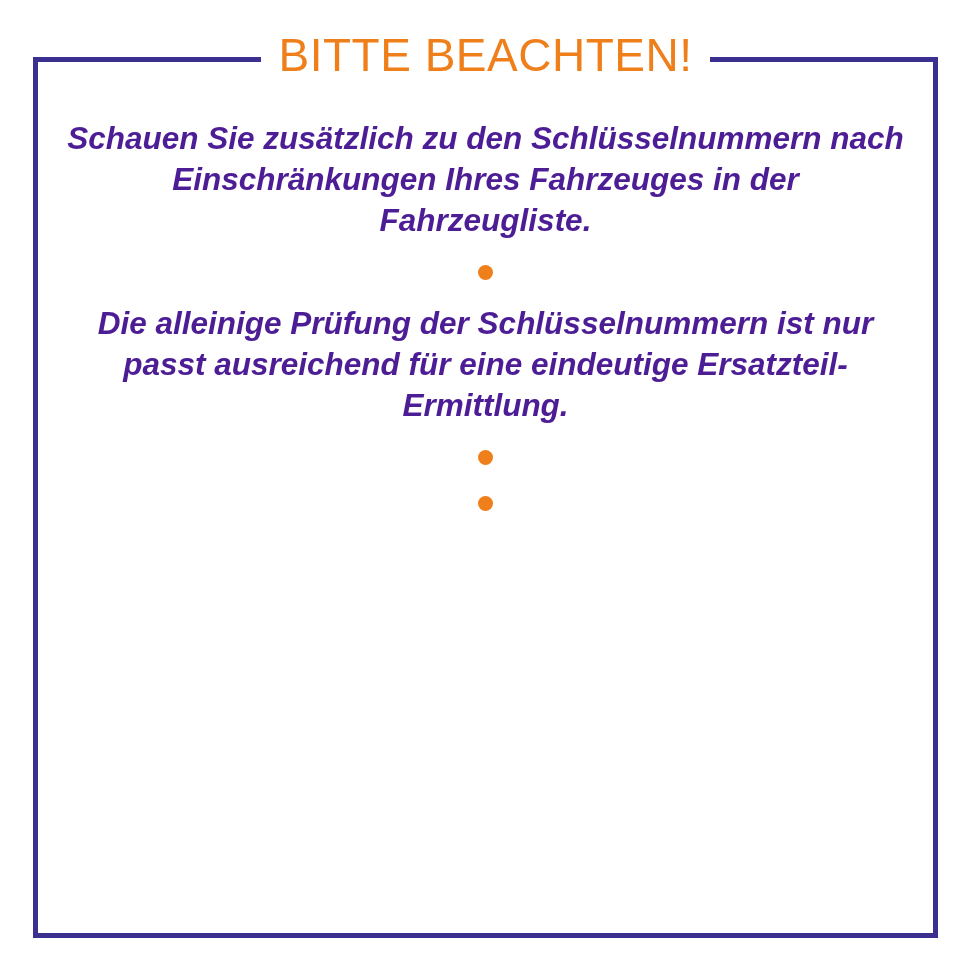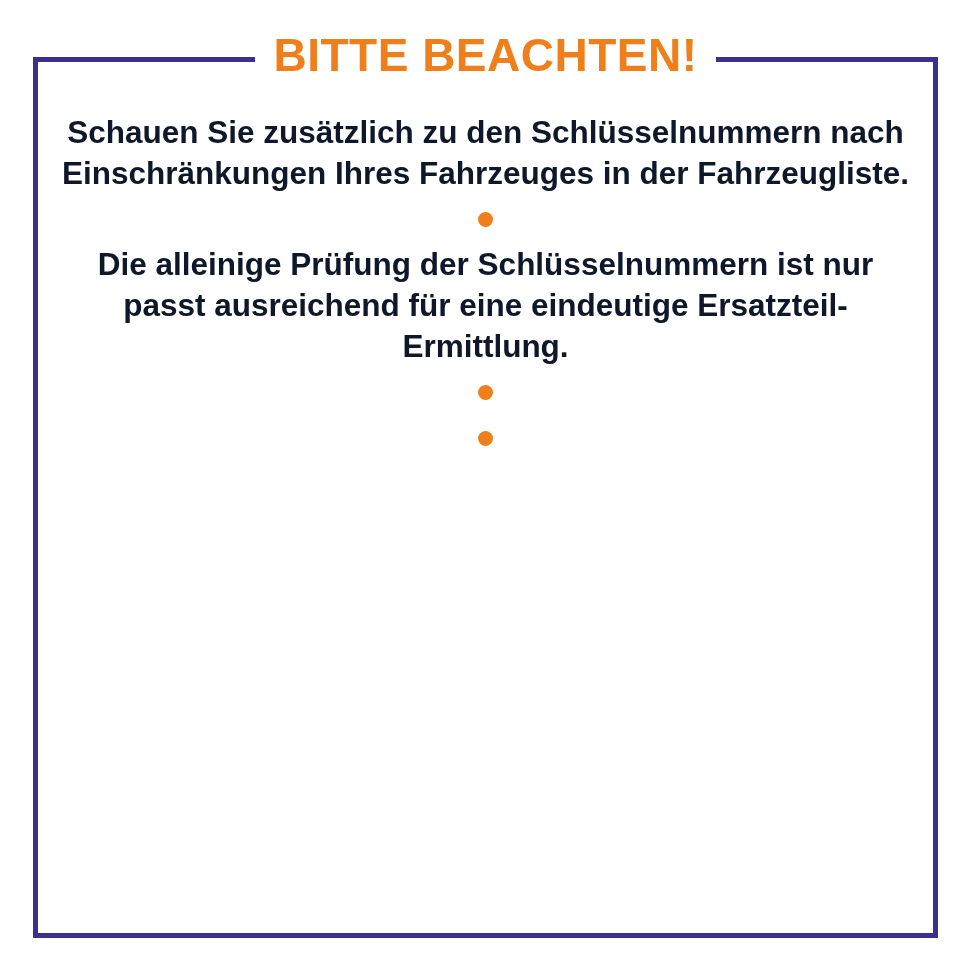--- a/index.html
+++ b/index.html
@@ -43,42 +43,43 @@
     text-align: center;
     line-height: 0;
     z-index: 3;
   }
   .title {
     display: inline-block;
     background: #ffffff;
     padding: 0 18px;
     color: #ef7f1a;
     font-size: 46px;
-    font-weight: bold;
+    font-weight: normal;
     letter-spacing: 0.5px;
     line-height: 58px;
     font-family: "Liberation Sans", sans-serif;
   }
 
   .content {
     position: absolute;
     left: 45px;
     right: 45px;
     top: 110px;
     text-align: center;
   }
 
   .para {
-    color: #0f172a;
+    color: #4c1d95;
     font-weight: bold;
     font-size: 31.5px;
     line-height: 41px;
-    margin: 2px;
+    margin: 8px;
     padding: 0 10px;
     font-family: "Liberation Sans", sans-serif;
+    font-style: italic;
   }
 
   .sep {
     height: 46px;
     display: flex;
     align-items: center;
     justify-content: center;
   }
   .sep-dot {
     display: block;

